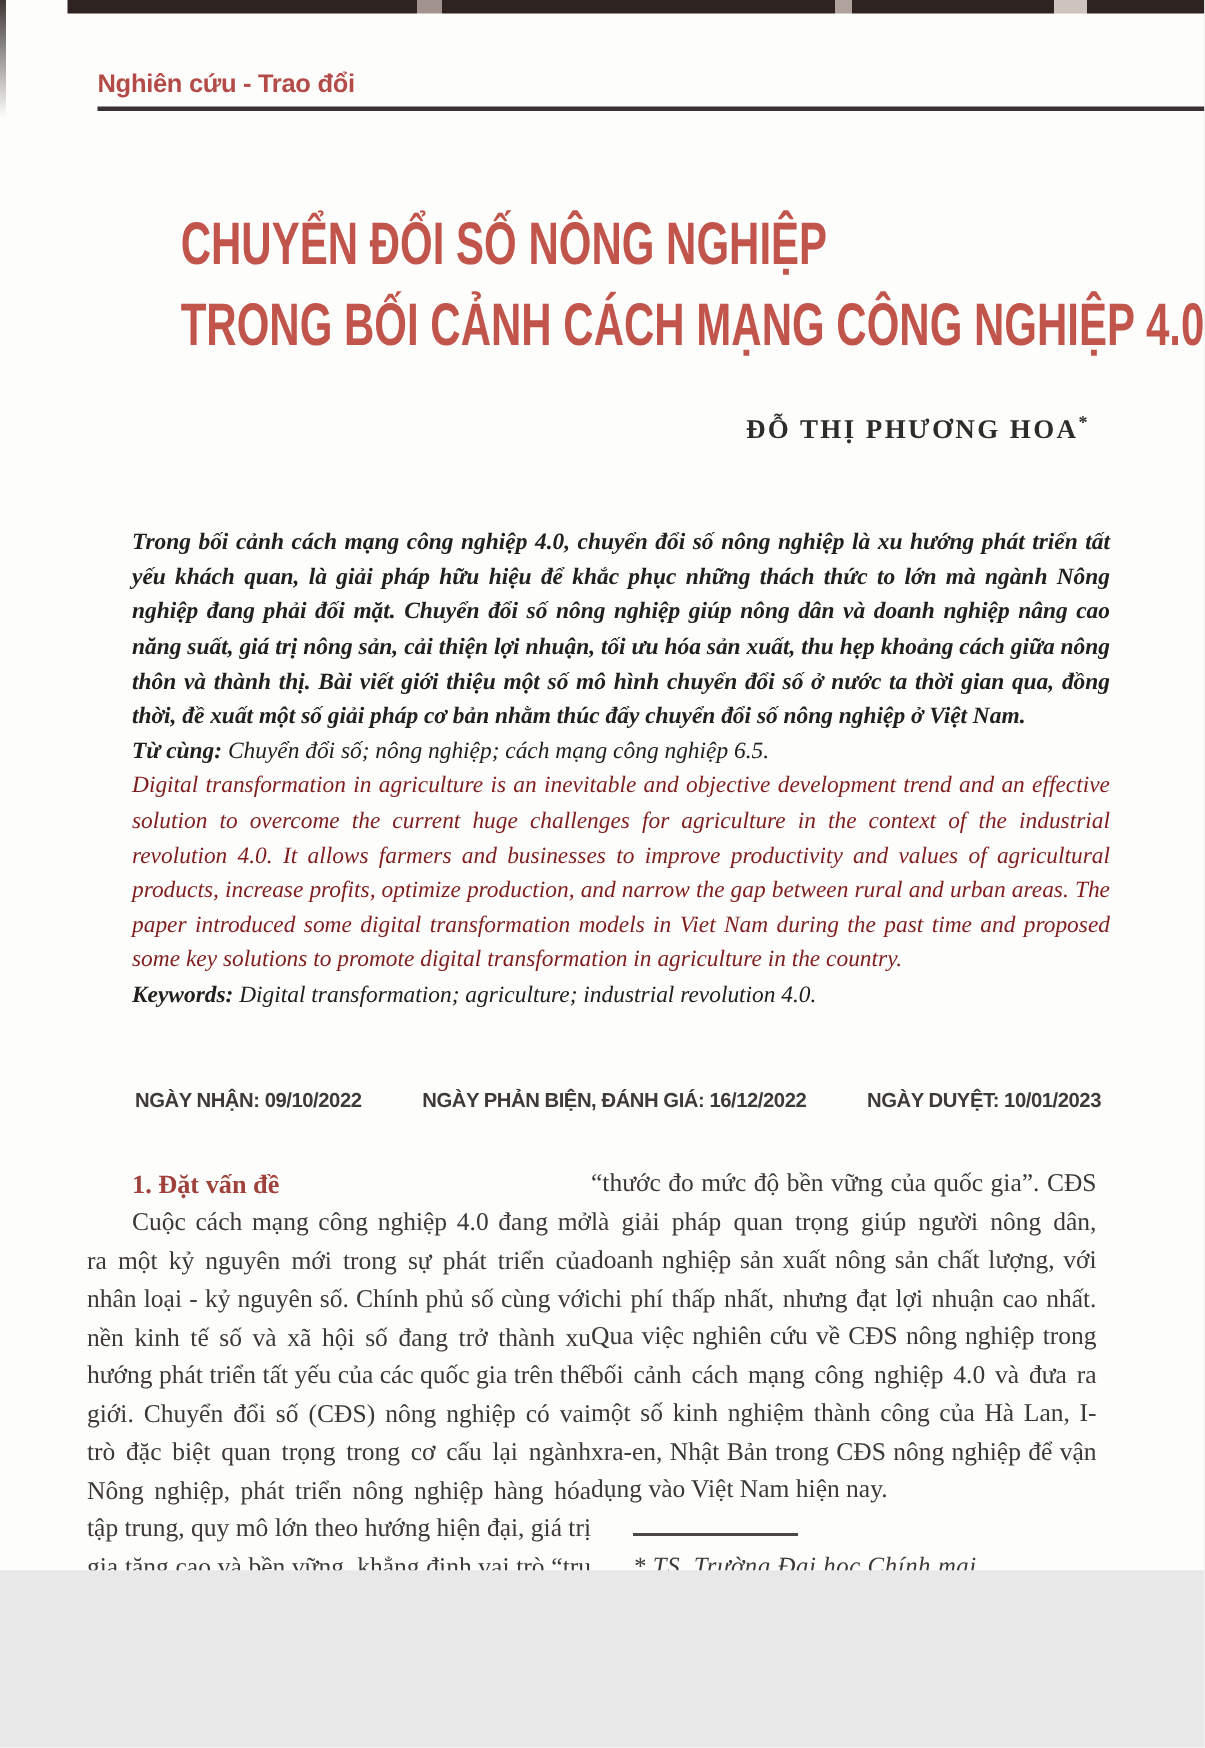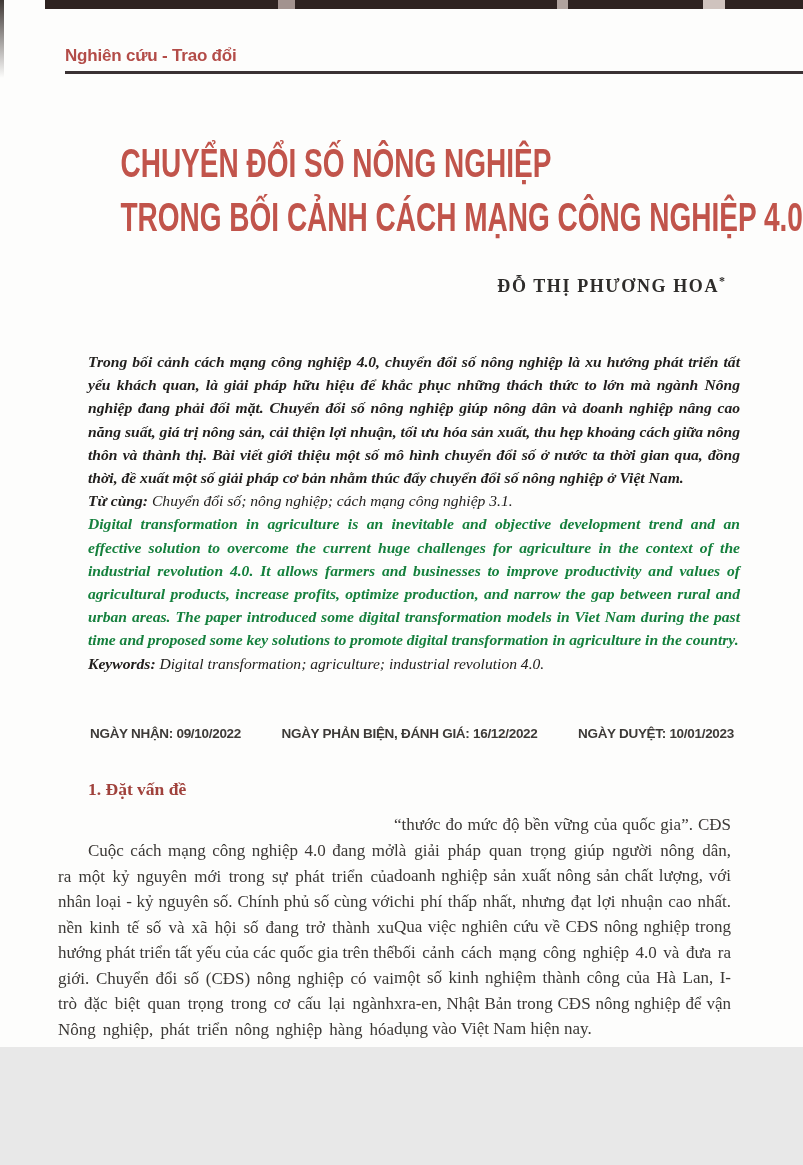--- a/index.html
+++ b/index.html
@@ -60,42 +60,42 @@
   .author-line sup { font-size: 12px; letter-spacing: 0; }
   
   .abstract-block {
     position: absolute; top: 350px; left: 88px; width: 652px;
     font-size: 15.6px; line-height: 23.2px;
     text-align: justify; font-style: italic; color: #22201e;
   }
   .abstract-vi { font-weight: 700; }
   .kw-line { font-weight: 400; }
   .kw-line .kw-label { font-weight: 700; }
-  .abstract-en { font-weight: 700; color: #15803d; }
+  .abstract-en { font-weight: 400; color: #7f1d1d; }
   
   .dates-row {
     position: absolute; top: 726px; left: 90px; width: 644px;
     display: flex; justify-content: space-between;
     font-family: "Liberation Sans", sans-serif;
     font-weight: 700; font-size: 13.5px; letter-spacing: -0.3px;
     color: #3d3a37;
   }
   
   .columns {
     position: absolute; top: 776px; left: 58px; width: 688px;
     display: flex; 
   }
   .col { width: 336px; font-size: 17px; line-height: 25.5px; text-align: justify; color: #3b3835; }
   .col-right { width: 337px; }
   .section-heading {
     margin-left: 30px;
     font-weight: 700; font-size: 17.5px; line-height: 26px;
     color: #a0423c;
   }
-  .body-par { text-indent: 30px; margin-top: 36px; }
+  .body-par { text-indent: 30px; }
   .body-par.no-indent { text-indent: 0; }
   
   .footnote { margin-top: 16px; margin-left: 28px; }
   .footnote-rule { width: 110px; height: 2px; background: #4c4845; margin-bottom: 7px; }
   .footnote-text { font-style: italic; font-size: 16.5px; color: #3b3835; letter-spacing: 0.4px; }
   
   .page-number-box {
     position: absolute; left: 64px; top: 1097px; width: 33px; height: 38px;
     background: #7f1d1d; color: #f7f7f7;
     font-family: "Liberation Sans", sans-serif;
@@ -122,21 +122,21 @@
 
   <h1 class="article-title">
     <span class="t-line">CHUYỂN ĐỔI SỐ NÔNG NGHIỆP</span>
     <span class="t-line">TRONG BỐI CẢNH CÁCH MẠNG CÔNG NGHIỆP 4.0</span>
   </h1>
 
   <div class="author-line"><span>ĐỖ THỊ PHƯƠNG HOA</span><sup>*</sup></div>
 
   <div class="abstract-block">
     <p class="abstract-vi">Trong bối cảnh cách mạng công nghiệp 4.0, chuyển đổi số nông nghiệp là xu hướng phát triển tất yếu khách quan, là giải pháp hữu hiệu để khắc phục những thách thức to lớn mà ngành Nông nghiệp đang phải đối mặt. Chuyển đổi số nông nghiệp giúp nông dân và doanh nghiệp nâng cao năng suất, giá trị nông sản, cải thiện lợi nhuận, tối ưu hóa sản xuất, thu hẹp khoảng cách giữa nông thôn và thành thị. Bài viết giới thiệu một số mô hình chuyển đổi số ở nước ta thời gian qua, đồng thời, đề xuất một số giải pháp cơ bản nhằm thúc đẩy chuyển đổi số nông nghiệp ở Việt Nam.</p>
-    <p class="kw-line"><span class="kw-label">Từ cùng:</span><span> Chuyển đổi số; nông nghiệp; cách mạng công nghiệp 3.1.</span></p>
+    <p class="kw-line"><span class="kw-label">Từ cùng:</span><span> Chuyển đổi số; nông nghiệp; cách mạng công nghiệp 6.5.</span></p>
     <p class="abstract-en">Digital transformation in agriculture is an inevitable and objective development trend and an effective solution to overcome the current huge challenges for agriculture in the context of the industrial revolution 4.0. It allows farmers and businesses to improve productivity and values of agricultural products, increase profits, optimize production, and narrow the gap between rural and urban areas. The paper introduced some digital transformation models in Viet Nam during the past time and proposed some key solutions to promote digital transformation in agriculture in the country.</p>
     <p class="kw-line"><span class="kw-label">Keywords:</span><span> Digital transformation; agriculture; industrial revolution 4.0.</span></p>
   </div>
 
   <div class="dates-row">
     <span>NGÀY NHẬN: 09/10/2022</span>
     <span>NGÀY PHẢN BIỆN, ĐÁNH GIÁ: 16/12/2022</span>
     <span>NGÀY DUYỆT: 10/01/2023</span>
   </div>
 

